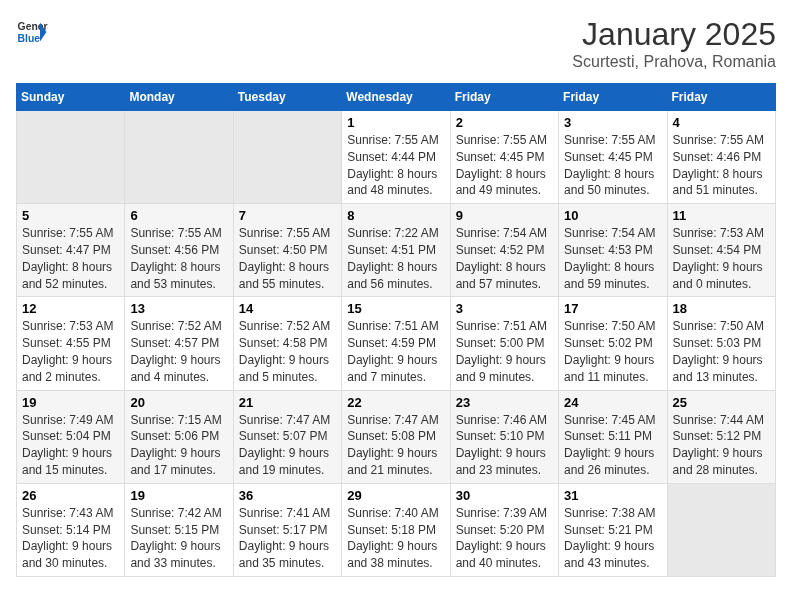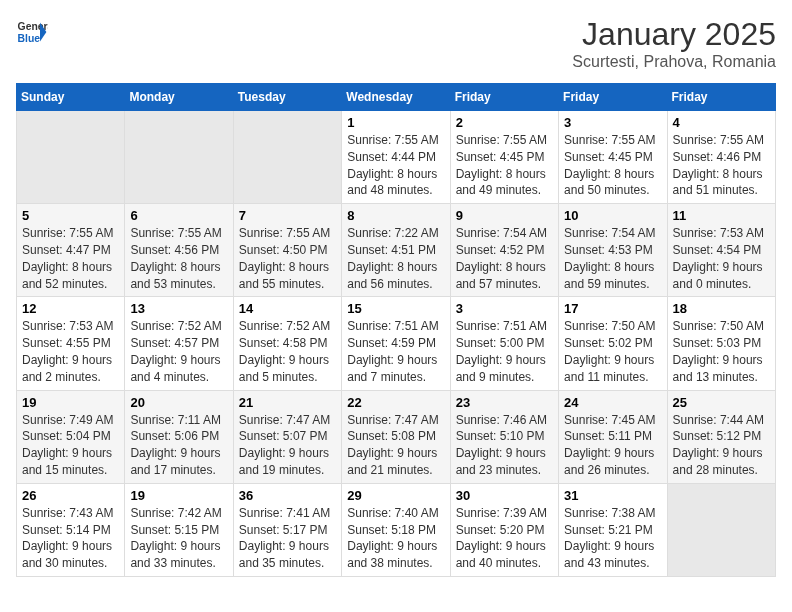--- a/index.html
+++ b/index.html
@@ -249,21 +249,21 @@
       <tr>
         <td>
           <span class="day-num">19</span>
           <div class="day-info">Sunrise: 7:49 AM
 Sunset: 5:04 PM
 Daylight: 9 hours
 and 15 minutes.</div>
         </td>
         <td>
           <span class="day-num">20</span>
-          <div class="day-info">Sunrise: 7:11 AM
+          <div class="day-info">Sunrise: 7:15 AM
 Sunset: 5:06 PM
 Daylight: 9 hours
 and 17 minutes.</div>
         </td>
         <td>
           <span class="day-num">21</span>
           <div class="day-info">Sunrise: 7:47 AM
 Sunset: 5:07 PM
 Daylight: 9 hours
 and 19 minutes.</div>

